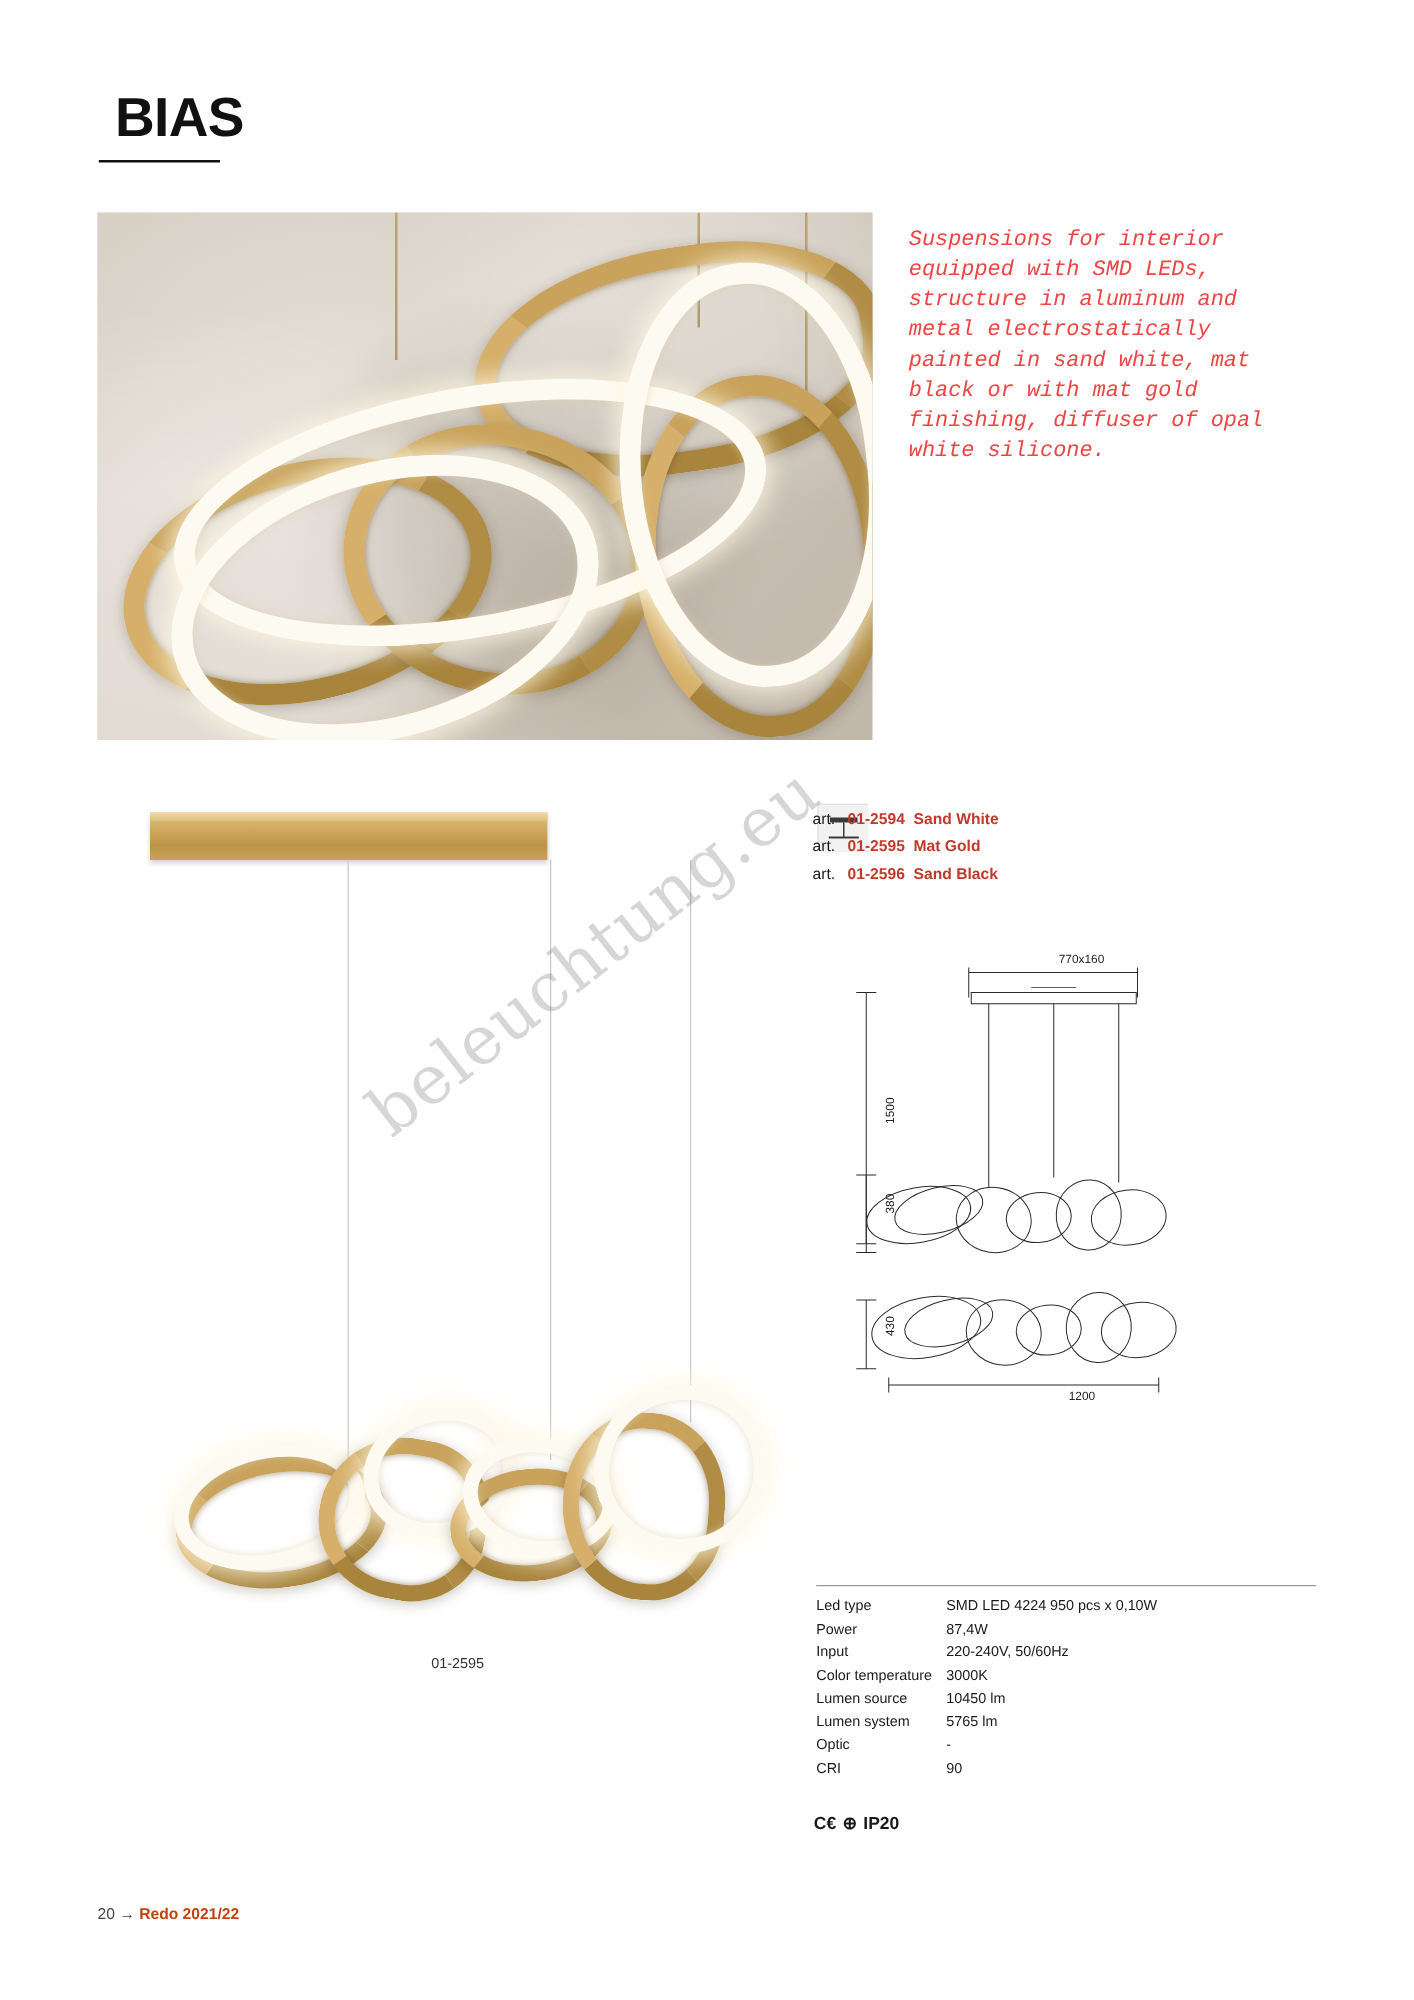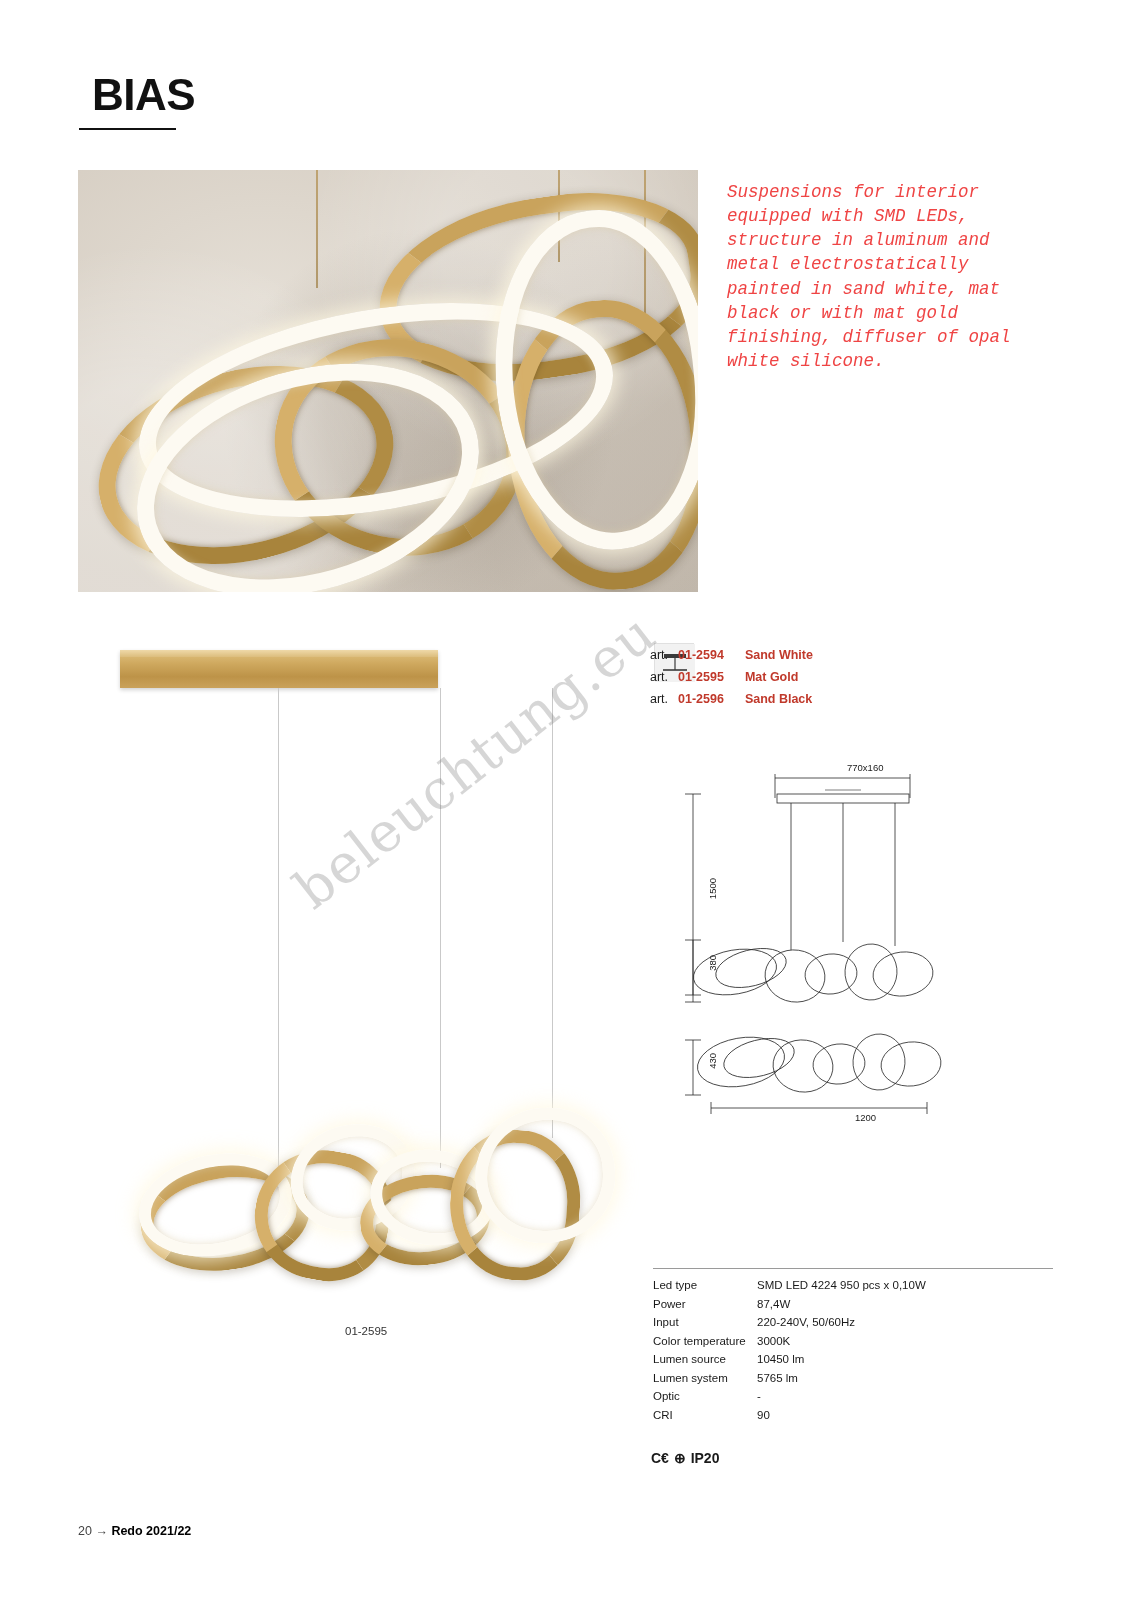--- a/index.html
+++ b/index.html
@@ -143,21 +143,21 @@
     width: 330px;
   }
   .art-row {
     display: flex;
     align-items: baseline;
     font-size: 12.5px;
     line-height: 21px;
     margin-bottom: 1px;
   }
   .art-row .art-label { width: 28px; color: #1a1a1a; }
-  .art-row .art-code { color: #c0392b; font-weight: bold; margin-right: 21px; }
+  .art-row .art-code { color: #c0392b; font-weight: bold; margin-right: 7px; }
   .art-row .art-name { color: #c0392b; font-weight: bold; }
   #art-thumb {
     position: absolute;
     left: 654px;
     top: 643px;
     width: 40px;
     height: 38px;
     background: #f0f0f0;
     border: 1px solid #e0e0e0;
   }
@@ -214,21 +214,21 @@
   }
 
   
   #footer {
     position: absolute;
     left: 78px;
     top: 1524px;
     font-size: 12.5px;
     color: #444;
   }
-  #footer .brand { color: #000000; font-weight: bold; }
+  #footer .brand { color: #c2410c; font-weight: bold; }
 
   
   #watermark {
     position: absolute;
     left: 330px;
     top: 690px;
     width: 480px;
     height: 320px;
     transform: rotate(-38deg);
     color: rgba(120,120,120,.30);

